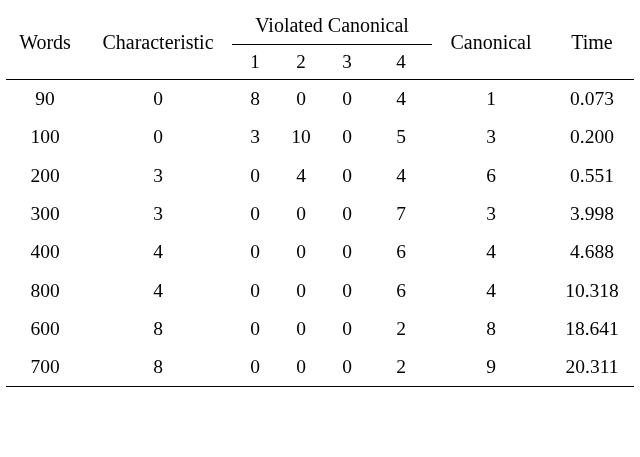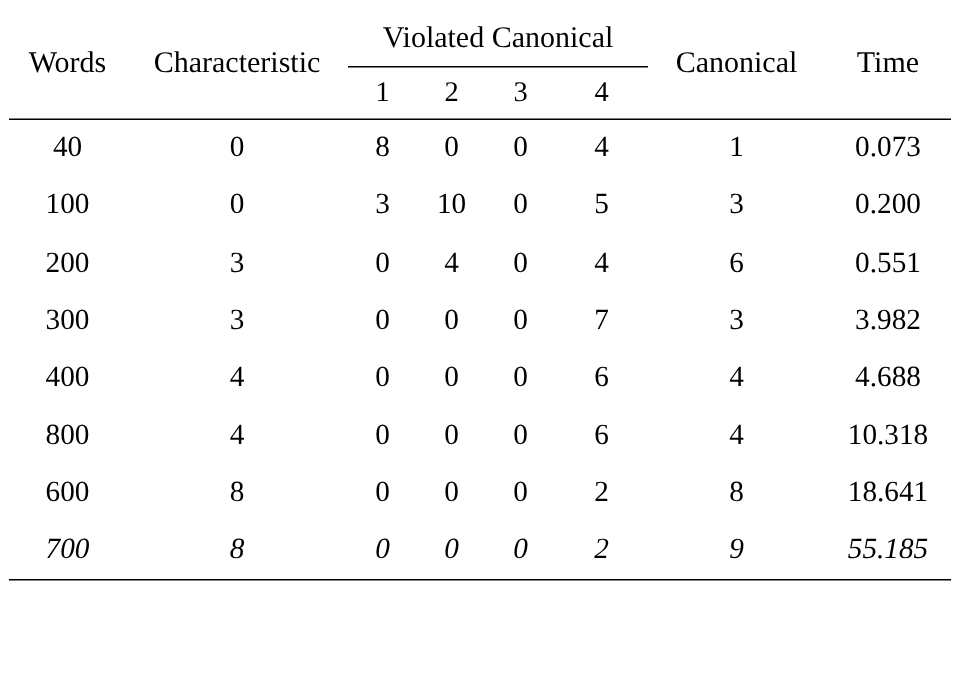--- a/index.html
+++ b/index.html
@@ -53,21 +53,20 @@
     font-size: 19px;
   }
   .group-head {
     position: relative;
   }
   .rule-thick-top {
     border-top: 1.4px solid #000;
   }
   .rule-bottom {
     border-bottom: 1.2px solid #000;
-    font-style: italic;
   }
   .group-rule {
     border-bottom: 1.1px solid #000;
   }
   tbody.body td {
     height: 38.3px;
     font-size: 19.5px;
   }
   .caption-block {
     margin-top: 4px;
@@ -109,21 +108,21 @@
       </tr>
       <tr class="sub-row">
         <th>1</th>
         <th>2</th>
         <th>3</th>
         <th>4</th>
       </tr>
     </thead>
     <tbody class="body">
       <tr class="first-body-row">
-        <td class="rule-thick-top">40</td>
+        <td class="rule-thick-top">90</td>
         <td class="rule-thick-top">0</td>
         <td class="rule-thick-top">8</td>
         <td class="rule-thick-top">0</td>
         <td class="rule-thick-top">0</td>
         <td class="rule-thick-top">4</td>
         <td class="rule-thick-top">1</td>
         <td class="rule-thick-top">0.073</td>
       </tr>
       <tr>
         <td>100</td>
@@ -146,21 +145,21 @@
         <td>0.551</td>
       </tr>
       <tr>
         <td>300</td>
         <td>3</td>
         <td>0</td>
         <td>0</td>
         <td>0</td>
         <td>7</td>
         <td>3</td>
-        <td>3.982</td>
+        <td>3.998</td>
       </tr>
       <tr>
         <td>400</td>
         <td>4</td>
         <td>0</td>
         <td>0</td>
         <td>0</td>
         <td>6</td>
         <td>4</td>
         <td>4.688</td>
@@ -186,18 +185,18 @@
         <td>18.641</td>
       </tr>
       <tr>
         <td class="rule-bottom">700</td>
         <td class="rule-bottom">8</td>
         <td class="rule-bottom">0</td>
         <td class="rule-bottom">0</td>
         <td class="rule-bottom">0</td>
         <td class="rule-bottom">2</td>
         <td class="rule-bottom">9</td>
-        <td class="rule-bottom">55.185</td>
+        <td class="rule-bottom">20.311</td>
       </tr>
     </tbody>
   </table>
 
 </div>
 
 </body></html>

